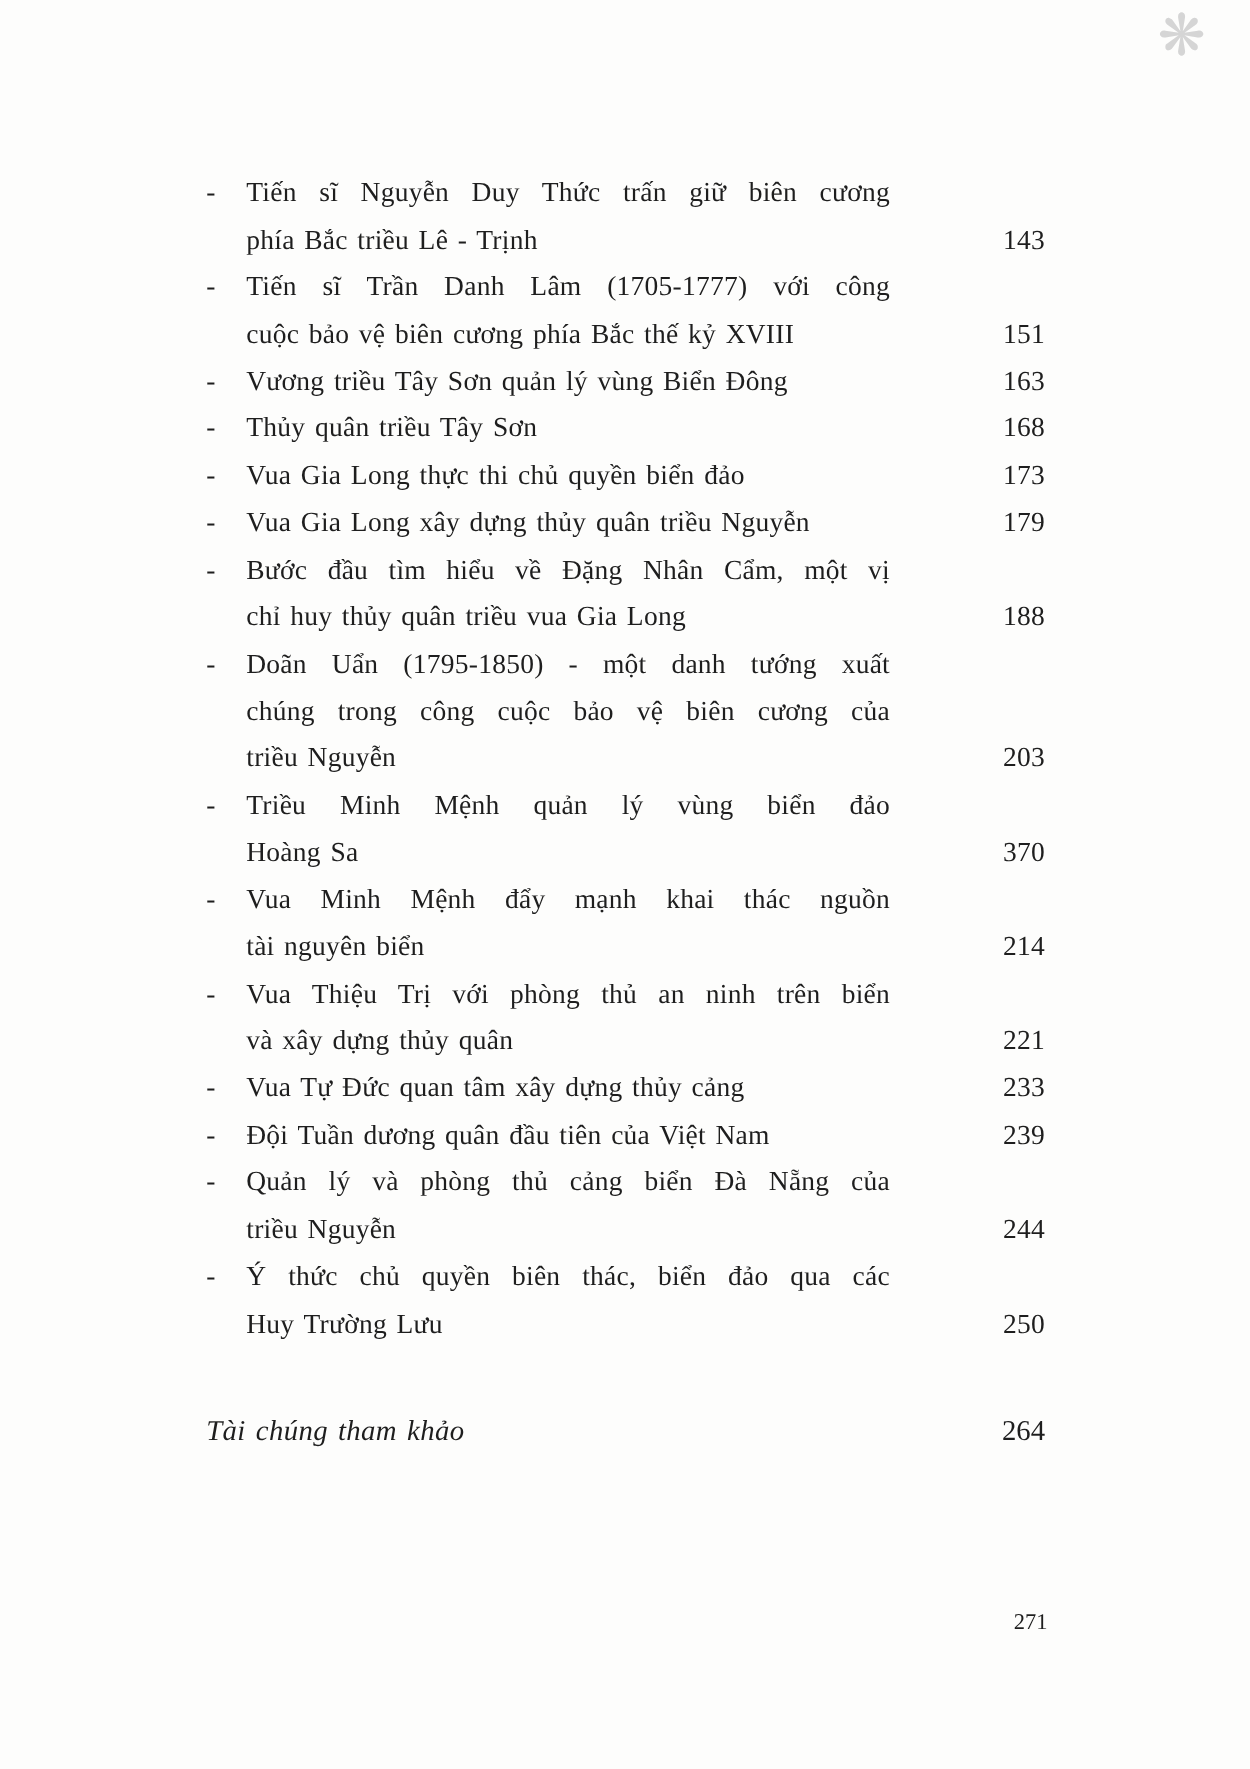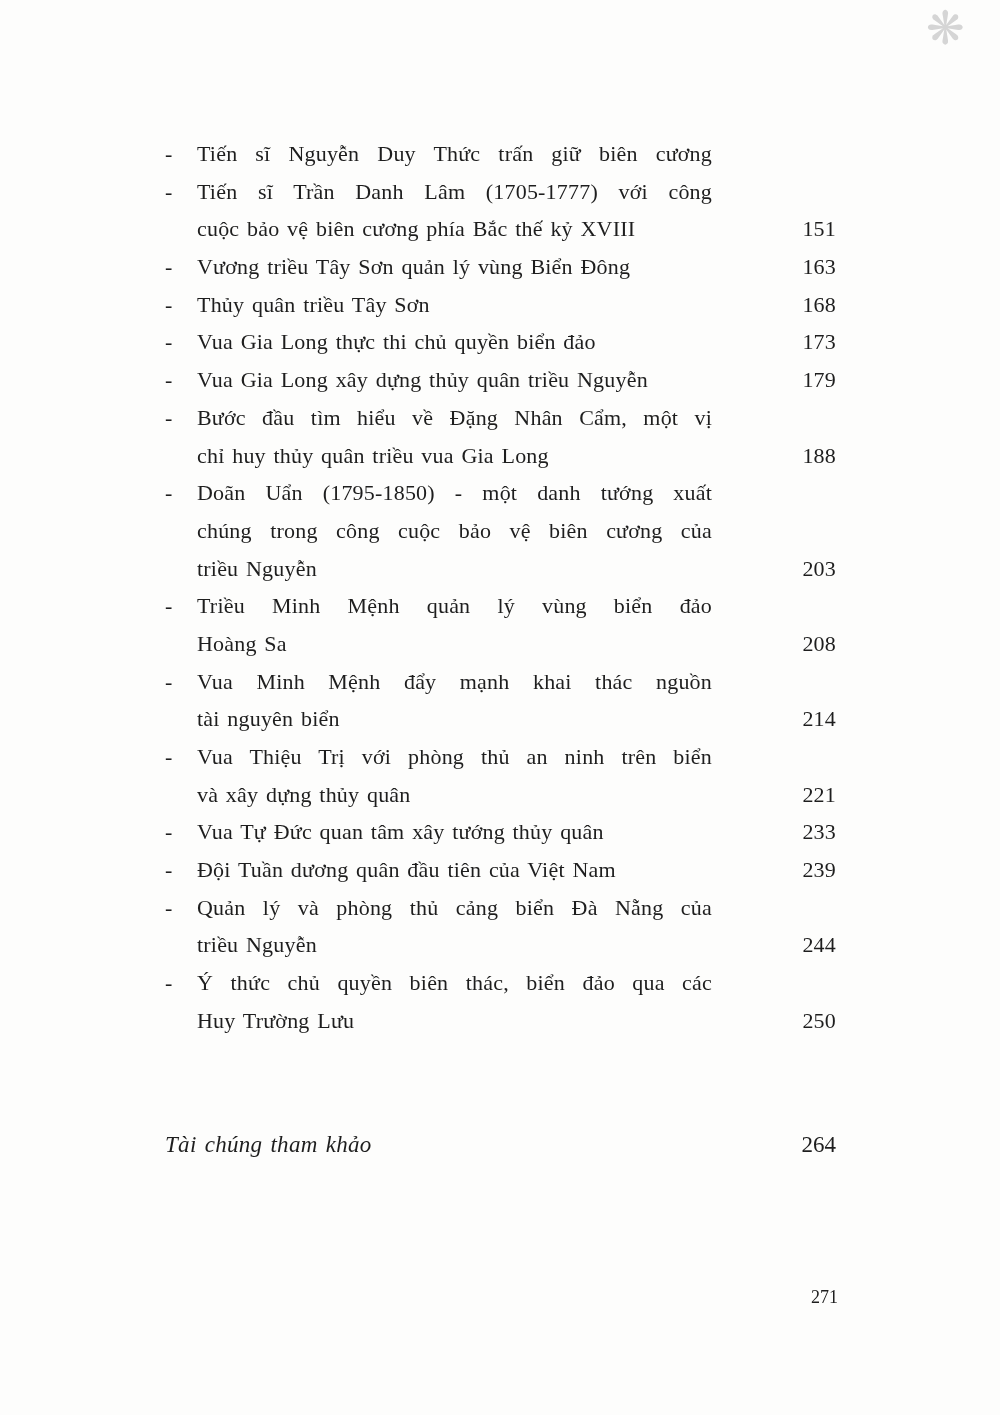--- a/index.html
+++ b/index.html
@@ -64,20 +64,24 @@
 <div class="page">
 
   <div class="ornament">❋</div>
 
   <div class="toc" id="toc-list">
       <div class="entry">
         <div class="line just">
           <span class="marker">-</span>
           <span class="text">Tiến sĩ Nguyễn Duy Thức trấn giữ biên cương</span>
         </div>
+        <div class="line last">
+          <span class="text">phía Bắc triều Lê - Trịnh</span>
+          <span class="pagenum">143</span>
+        </div>
       </div>
       <div class="entry">
         <div class="line just">
           <span class="marker">-</span>
           <span class="text">Tiến sĩ Trần Danh Lâm (1705-1777) với công</span>
         </div>
         <div class="line last">
           <span class="text">cuộc bảo vệ biên cương phía Bắc thế kỷ XVIII</span>
           <span class="pagenum">151</span>
         </div>
@@ -133,21 +137,21 @@
           <span class="pagenum">203</span>
         </div>
       </div>
       <div class="entry">
         <div class="line just">
           <span class="marker">-</span>
           <span class="text">Triều Minh Mệnh quản lý vùng biển đảo</span>
         </div>
         <div class="line last">
           <span class="text">Hoàng Sa</span>
-          <span class="pagenum">208</span>
+          <span class="pagenum">370</span>
         </div>
       </div>
       <div class="entry">
         <div class="line just">
           <span class="marker">-</span>
           <span class="text">Vua Minh Mệnh đẩy mạnh khai thác nguồn</span>
         </div>
         <div class="line last">
           <span class="text">tài nguyên biển</span>
           <span class="pagenum">214</span>
@@ -159,21 +163,21 @@
           <span class="text">Vua Thiệu Trị với phòng thủ an ninh trên biển</span>
         </div>
         <div class="line last">
           <span class="text">và xây dựng thủy quân</span>
           <span class="pagenum">221</span>
         </div>
       </div>
       <div class="entry">
         <div class="line last">
           <span class="marker">-</span>
-          <span class="text">Vua Tự Đức quan tâm xây tướng thủy quân</span>
+          <span class="text">Vua Tự Đức quan tâm xây dựng thủy cảng</span>
           <span class="pagenum">233</span>
         </div>
       </div>
       <div class="entry">
         <div class="line last">
           <span class="marker">-</span>
           <span class="text">Đội Tuần dương quân đầu tiên của Việt Nam</span>
           <span class="pagenum">239</span>
         </div>
       </div>

